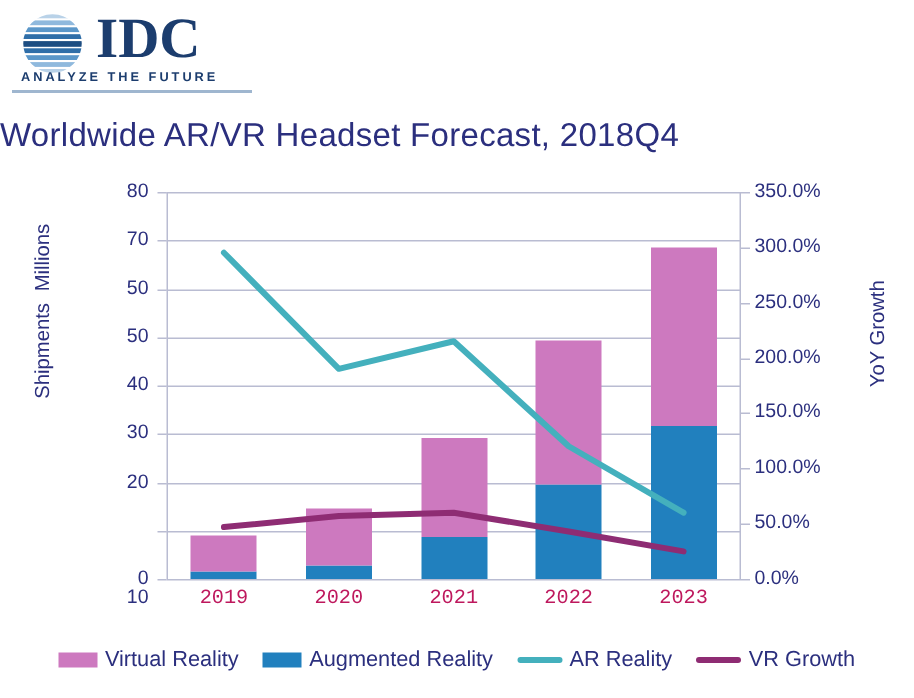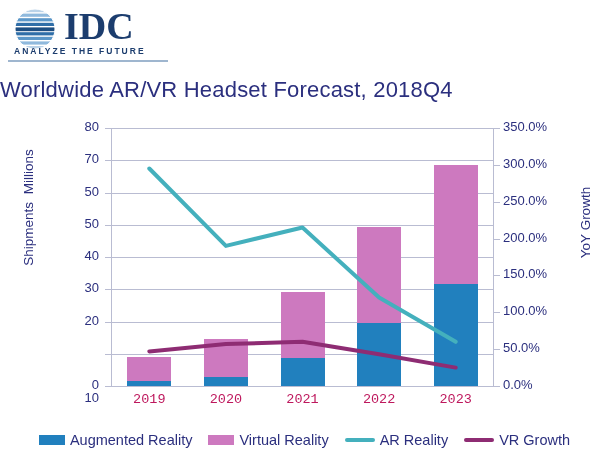--- a/index.html
+++ b/index.html
@@ -324,26 +324,26 @@
         <div class="xtick-label" style="left: 0.3px;">2019</div>
         <div class="xtick-label" style="left: 76.9px;">2020</div>
         <div class="xtick-label" style="left: 153.5px;">2021</div>
         <div class="xtick-label" style="left: 230.1px;">2022</div>
         <div class="xtick-label" style="left: 306.7px;">2023</div>
       </div>
   </div>
 
   <div id="legend">
       <div class="legend-item">
+        <span class="swatch-bar" style="background: rgb(205, 121, 191);"></span>
+        <span>Virtual Reality</span>
+      </div>
+      <div class="legend-item">
         <span class="swatch-bar" style="background: rgb(33, 128, 190);"></span>
         <span>Augmented Reality</span>
-      </div>
-      <div class="legend-item">
-        <span class="swatch-bar" style="background: rgb(205, 121, 191);"></span>
-        <span>Virtual Reality</span>
       </div>
       <div class="legend-item">
         <span class="swatch-line" style="background: rgb(68, 176, 189);"></span>
         <span>AR Reality</span>
       </div>
       <div class="legend-item">
         <span class="swatch-line" style="background: rgb(142, 44, 115);"></span>
         <span>VR Growth</span>
       </div>
     </div>

